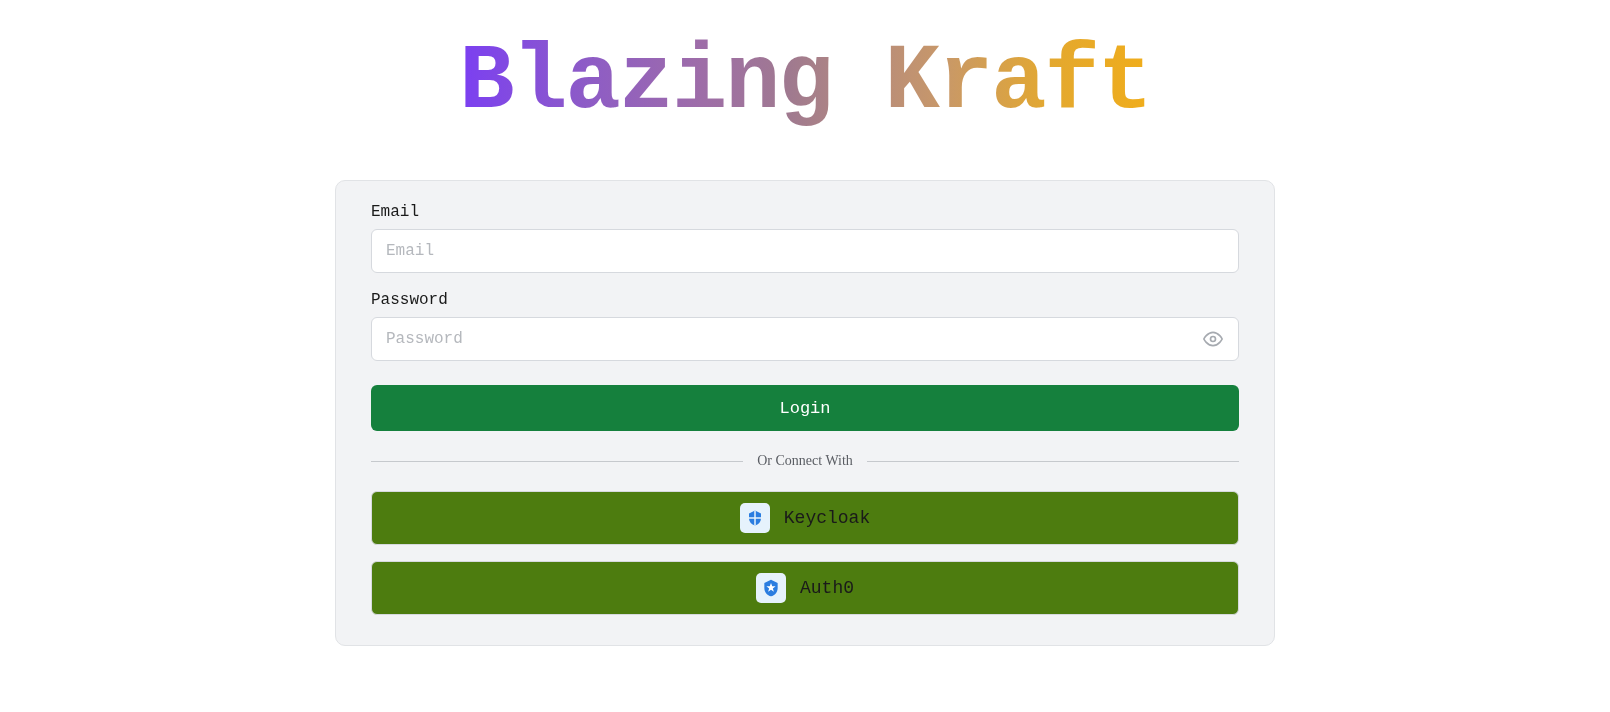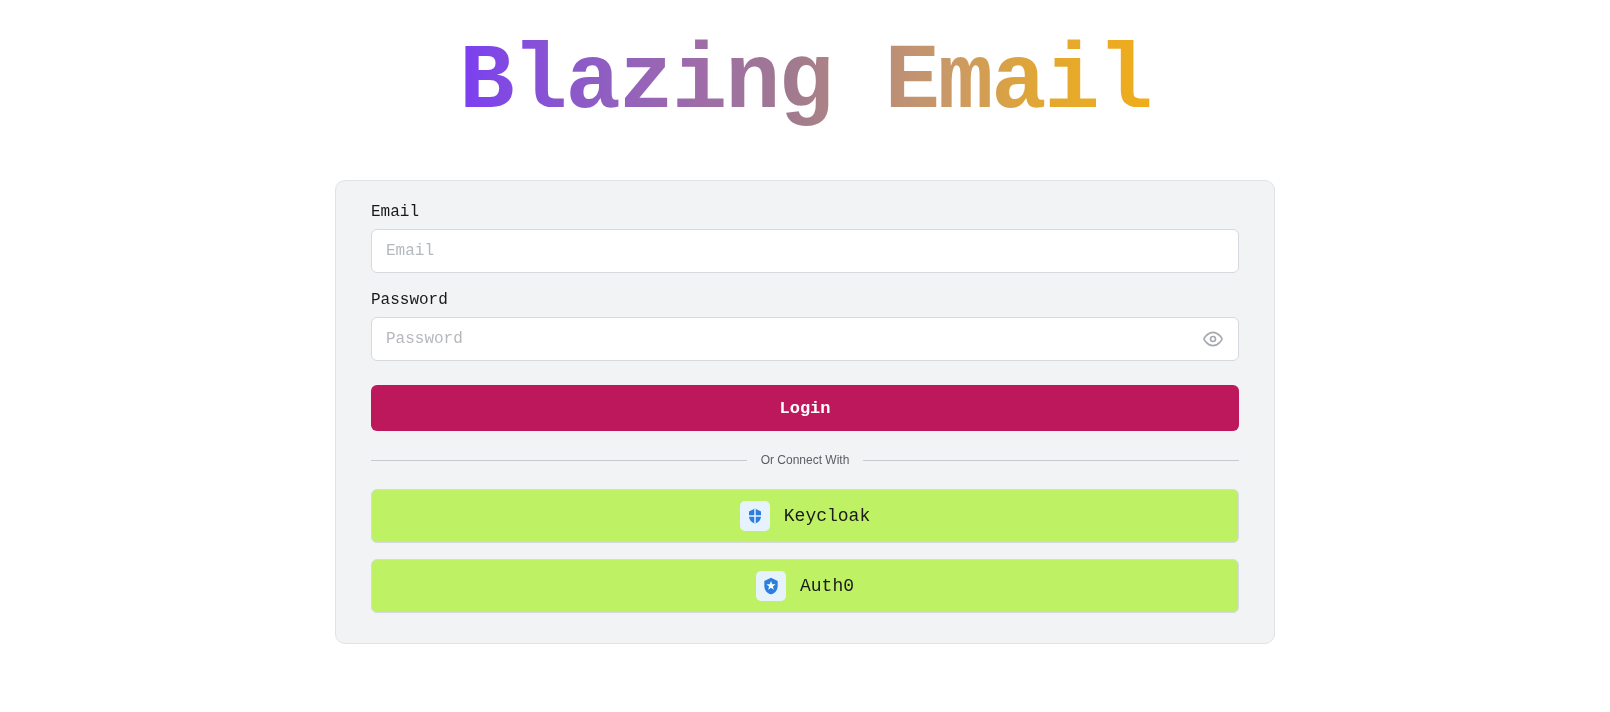--- a/index.html
+++ b/index.html
@@ -77,51 +77,51 @@
       cursor: pointer;
       padding: 4px;
       color: #a6aab0;
       display: flex;
       align-items: center;
       justify-content: center;
     }
     .login-button {
       width: 100%;
       height: 46px;
-      background: #be185d;
+      background: #15803d;
       color: #ffffff;
       border: none;
       border-radius: 6px;
       font-family: 'Courier New', Courier, monospace;
       font-size: 17px;
-      font-weight: bold;
+      font-weight: normal;
       cursor: pointer;
       margin-top: 6px;
       margin-bottom: 22px;
     }
     .divider-row {
       display: flex;
       align-items: center;
       margin-bottom: 22px;
     }
     .divider-line {
       flex: 1;
       height: 1px;
       background: #c6c9cd;
     }
     .divider-text {
-      font-family: Liberation Sans, sans-serif;
-      font-size: 12px;
+      font-family: Liberation Serif, serif;
+      font-size: 14px;
       color: #5a5d63;
       padding: 0 14px;
     }
     .provider-button {
       width: 100%;
       height: 54px;
-      background: #bef264;
+      background: #4d7c0f;
       border: 1px solid #d6d9de;
       border-radius: 6px;
       font-family: 'Courier New', Courier, monospace;
       font-size: 18px;
       color: #1a1a1a;
       cursor: pointer;
       display: flex;
       align-items: center;
       justify-content: center;
       gap: 14px;
@@ -141,21 +141,21 @@
     .provider-icon-box.keycloak {
       background: #e6f2fc;
     }
     .provider-icon-box.auth0 {
       background: #e6f2fc;
     }
   </style>
 </head>
 <body>
 
-<h1 class="brand-title">Blazing Email</h1>
+<h1 class="brand-title">Blazing Kraft</h1>
 
 <div class="login-card">
 
   <div class="field-group">
     <label class="field-label">Email</label>
     <div class="input-wrapper">
       <input type="text" class="text-input" placeholder="Email" style="">
     </div>
   </div>
 

